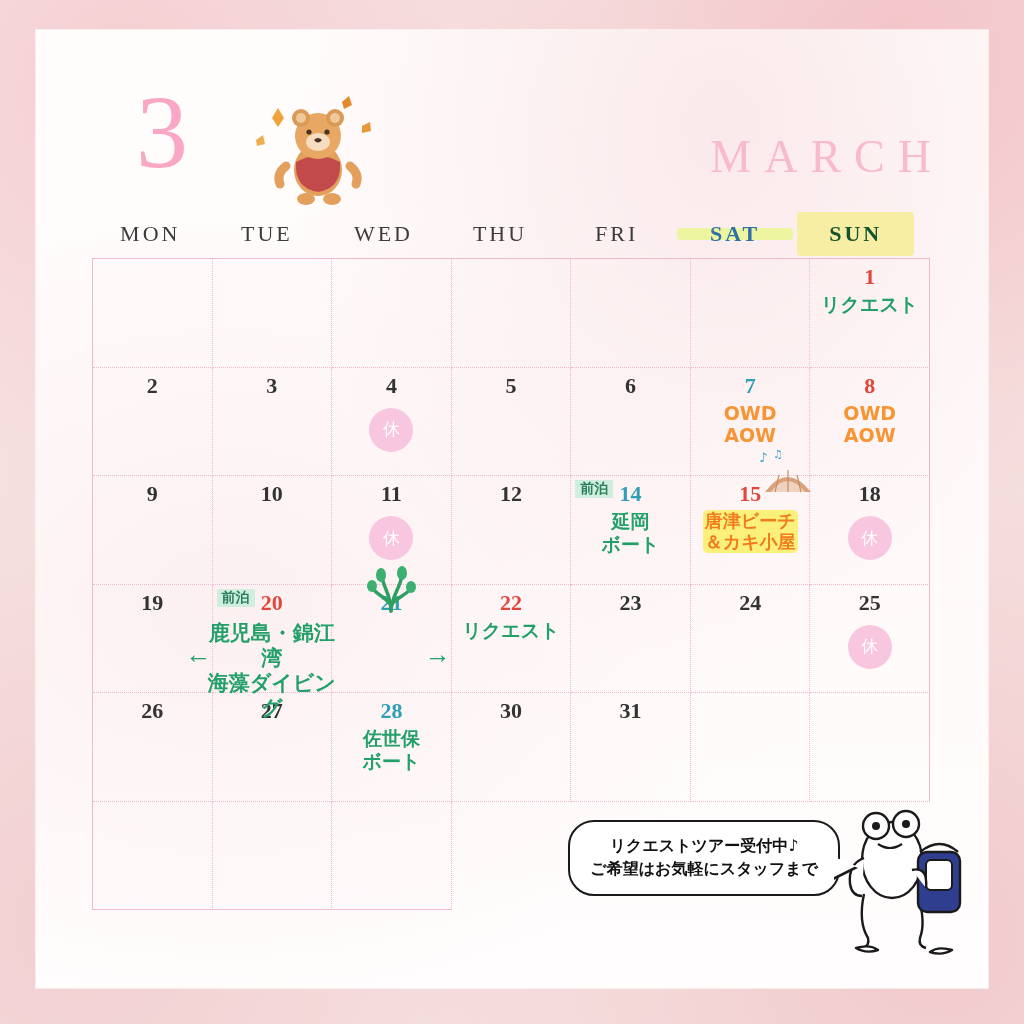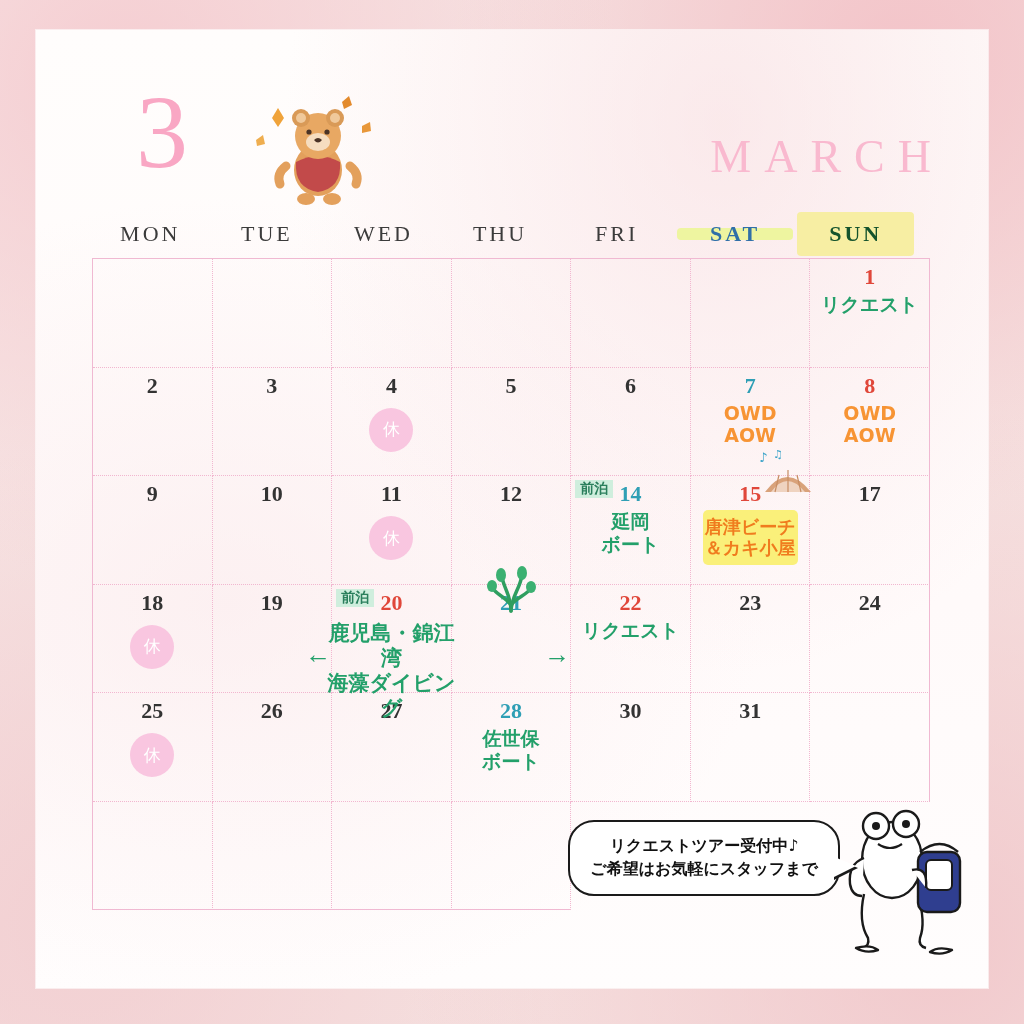--- a/index.html
+++ b/index.html
@@ -111,21 +111,21 @@
     font-size:19px; font-weight:bold; line-height:1.18;
     font-family:"DejaVu Sans", sans-serif;
     white-space:pre-line;
   }
   .evt.green { color:#23a06a; }
   .evt.orange { color:#f79434; }
   .evt.hl {
     color:#f07c1e;
     background:#faf07a;
     border-radius:5px;
-    padding:6px 2px;
+    padding:0 2px;
     display:inline-block;
     font-size:18px;
   }
   .evt-wrap { text-align:center; }
 
   .zenpaku {
     position:absolute; top:4px; left:4px;
     background:#cfeedd; color:#2a7f5c;
     font-size:14px; font-weight:bold;
     border-radius:0; padding:0 5px;
@@ -300,23 +300,20 @@
             </g>
           </svg>
         </div>
         <div class="daynum sun">15</div>
         <div class="evt-wrap">
           <span class="evt hl">唐津ビーチ
 ＆カキ小屋</span>
         </div>
       </div>
 
-      <div class="cell">
-        <div class="daynum">17</div>
-      </div>
       <div class="cell">
         <div class="daynum">18</div>
         <div class="rest">休</div>
       </div>
       <div class="cell">
         <div class="daynum">19</div>
         <div class="arrow-r">←</div>
       </div>
       <div class="cell">
         <div class="zenpaku">前泊</div>

